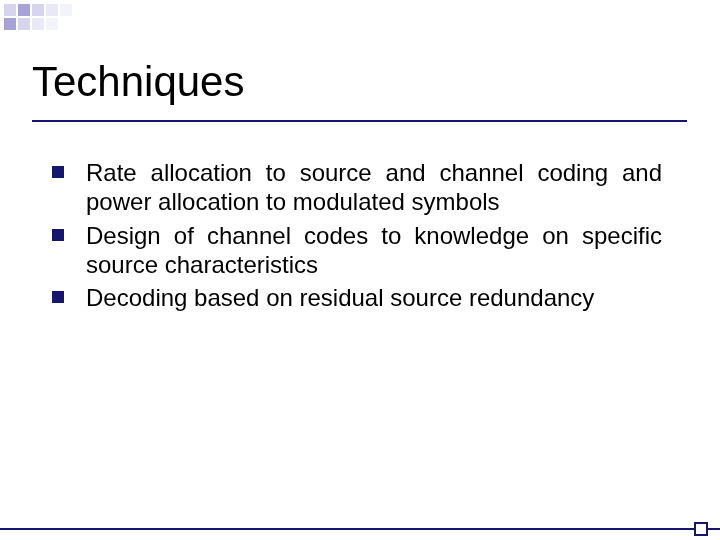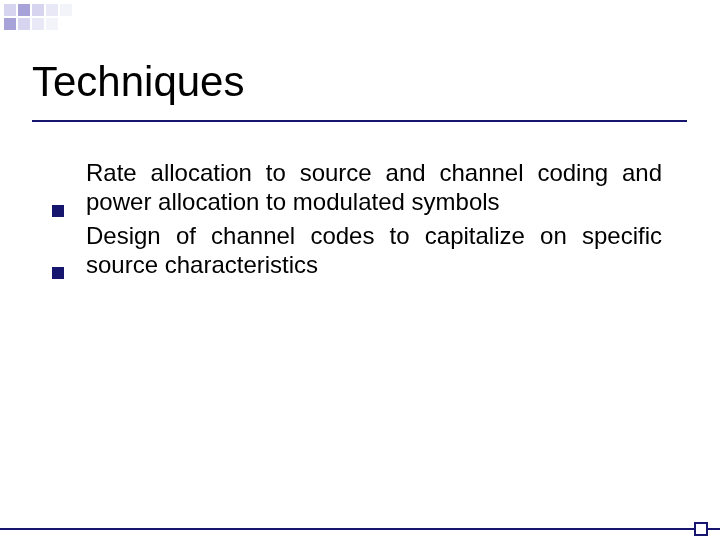--- a/index.html
+++ b/index.html
@@ -48,21 +48,21 @@
     border-top: 2px solid #17166e;
   }
   .bullets {
     position: absolute;
     top: 158px;
     left: 52px;
     width: 610px;
   }
   .bullet-row {
     display: flex;
-    align-items: flex-end;
+    align-items: flex-start;
     margin-bottom: 4px;
   }
   .bullet-marker {
     flex: 0 0 auto;
     width: 12px;
     height: 12px;
     background: #17166e;
     margin-top: 8px;
     margin-right: 22px;
   }
@@ -114,19 +114,23 @@
   <div class="title">Techniques</div>
   <div class="title-rule"></div>
 
   <div class="bullets">
     <div class="bullet-row">
       <div class="bullet-marker"></div>
       <div class="bullet-text">Rate allocation to source and channel coding and power allocation to modulated symbols</div>
     </div>
     <div class="bullet-row">
       <div class="bullet-marker"></div>
-      <div class="bullet-text">Design of channel codes to capitalize on specific source characteristics</div>
+      <div class="bullet-text">Design of channel codes to knowledge on specific source characteristics</div>
+    </div>
+    <div class="bullet-row">
+      <div class="bullet-marker"></div>
+      <div class="bullet-text">Decoding based on residual source redundancy</div>
     </div>
   </div>
 
   <div class="bottom-rule"></div>
   <div class="corner-square"></div>
 </div>
 
 </body></html>

